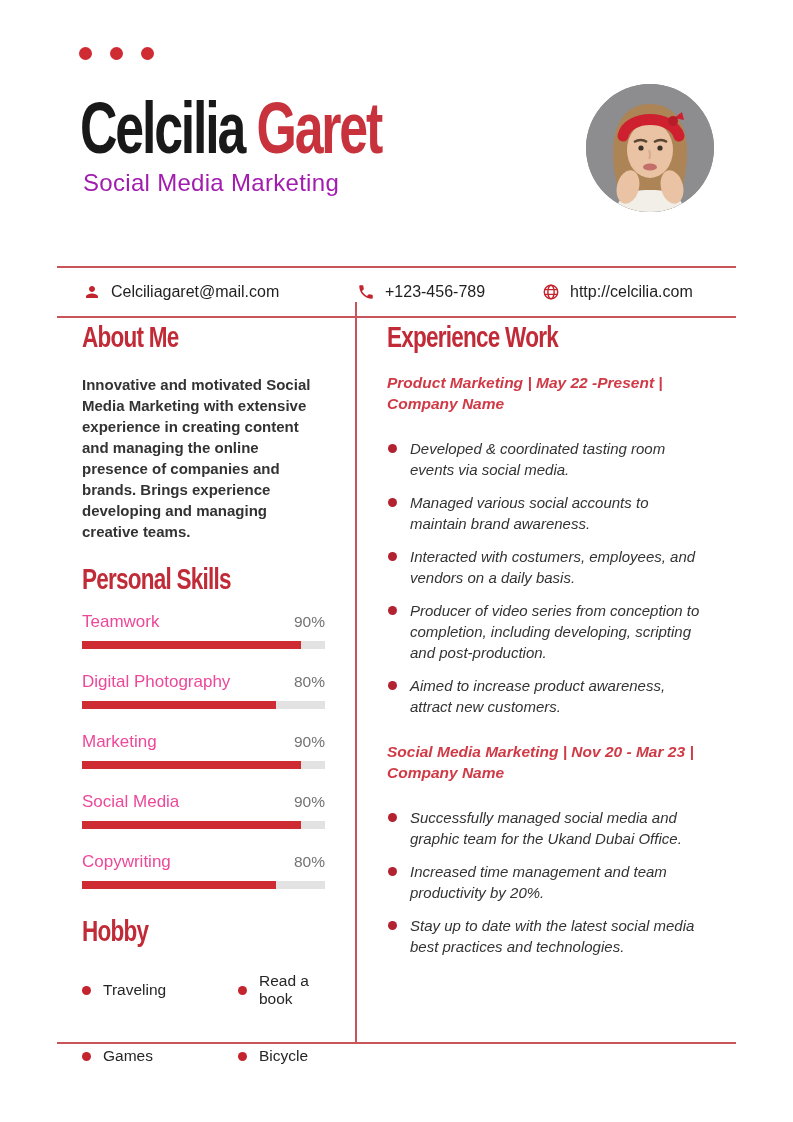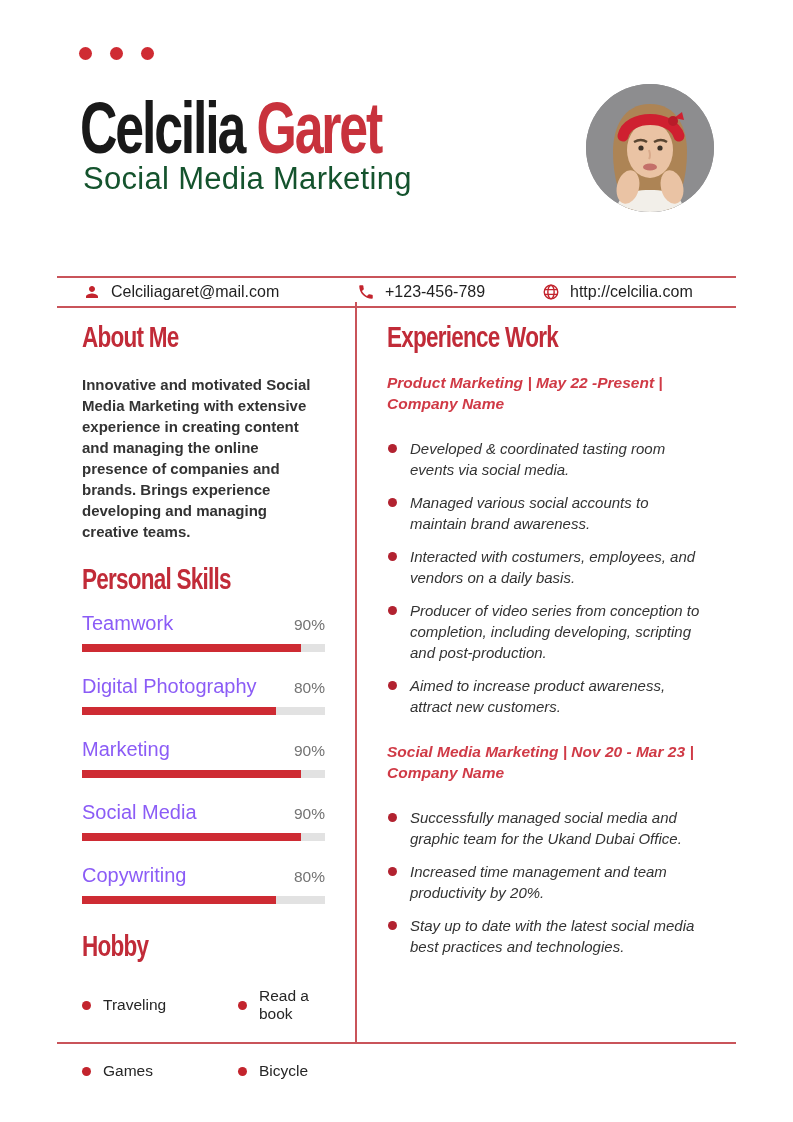--- a/index.html
+++ b/index.html
@@ -16,32 +16,32 @@
 
   
   .name {
     position:absolute; left:80px; top:92px;
     font-size:72px; font-weight:bold; letter-spacing:-3px; line-height:1;
     transform:scaleX(.72); transform-origin:left center; white-space:nowrap;
     color:#191919;
   }
   .name .last { color:#c8323c; }
   .subtitle {
-    position:absolute; left:83px; top:161px;
-    font-size:31px; color:#14532d; letter-spacing:.3px;
+    position:absolute; left:83px; top:169px;
+    font-size:24px; color:#a21caf; letter-spacing:.3px;
   }
   .photo {
     position:absolute; left:586px; top:84px; width:128px; height:128px;
     border-radius:50%; overflow:hidden; background:#8d8d8f;
   }
   .photo svg { display:block; width:128px; height:128px; }
 
   
   .contact {
-    position:absolute; left:57px; top:276px; width:679px; height:32px;
+    position:absolute; left:57px; top:266px; width:679px; height:52px;
     border-top:2px solid #c9545a; border-bottom:2px solid #c9545a;
   }
   .contact-item { position:absolute; top:0; height:100%; display:flex; align-items:center; gap:10px; }
   .contact-item.c1 { left:26px; }
   .contact-item.c2 { left:300px; }
   .contact-item.c3 { left:485px; }
   .contact-item svg { width:18px; height:18px; flex:0 0 auto; }
   .contact-item .txt { font-size:16px; color:#1f1f1f; }
 
   
@@ -58,21 +58,21 @@
   }
 
   
   .about-text { margin-top:22px; font-size:15px; line-height:21px; color:#333333;font-weight:bold; }
 
   
   .skills-head { margin-top:22px; }
   .skills-list { margin-top:18px; }
   .skill-row { margin-bottom:23px; }
   .skill-top { display:flex; justify-content:space-between; align-items:baseline; }
-  .skill-label { font-size:20px; color:#8b5cf6; }
+  .skill-label { font-size:17px; color:#ec4899; }
   .skill-pct { font-size:15.5px; color:#737373; }
   .skill-track { margin-top:9px; height:8px; background:#e2e2e2; }
   .skill-fill { height:100%; background:#ce2b33; }
 
   
   .hobby-head { margin-top:27px; }
   .hobby-grid {
     margin-top:26px; display:grid; grid-template-columns:117px auto;
     row-gap:22px; column-gap:14px;gap:39px;
   }

